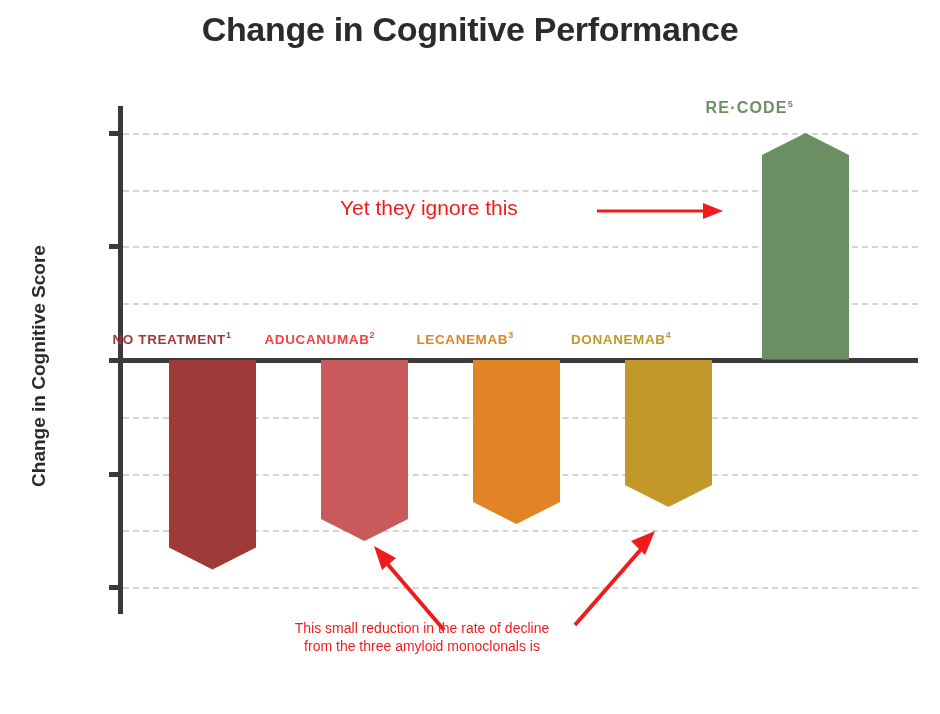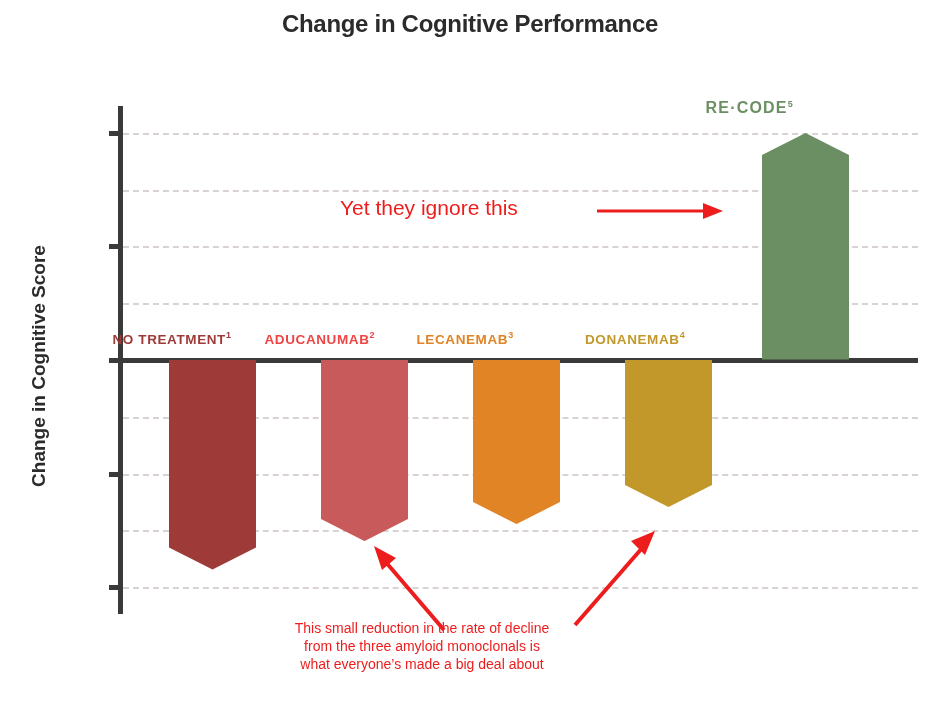--- a/index.html
+++ b/index.html
@@ -15,21 +15,21 @@
     width: 940px; height: 714px;
     background: #ffffff;
   }
 
   
   #chart-title {
     position: absolute;
     left: 0; top: 10px;
     width: 940px;
     text-align: center;
-    font-size: 24px;
+    font-size: 34px;
     font-weight: bold;
     color: #2b2b2b;
     letter-spacing: -0.3px;
   }
 
   
   #y-axis-title {
     position: absolute;
     left: -171px;
     top: 355px;
@@ -165,21 +165,21 @@
         <div class="bar" style="left: 644px; top: 23.4545px; width: 87px; height: 226.545px;">
           <svg viewBox="0 0 87 226.5454545454545" preserveAspectRatio="none">
             <polygon points="43.5,0 87,22 87,226.5454545454545 0,226.5454545454545 0,22" fill="#6B8F63"></polygon>
           </svg>
         </div>
       </div>
     <div id="bar-labels">
         <div class="bar-label" style="color: rgb(158, 58, 56); width: 200px; left: -5.5px; top: 220px;">NO TREATMENT<sup>1</sup></div>
         <div class="bar-label" style="color: #ef4444; width: 200px; left: 146.5px; top: 220px;">ADUCANUMAB<sup>2</sup></div>
         <div class="bar-label" style="color: rgb(224, 132, 37); width: 200px; left: 298.5px; top: 220px;">LECANEMAB<sup>3</sup></div>
-        <div class="bar-label" style="color: rgb(194, 152, 43); width: 200px; left: 467px; top: 220px;">DONANEMAB<sup>4</sup></div>
+        <div class="bar-label" style="color: rgb(194, 152, 43); width: 200px; left: 453px; top: 220px;">DONANEMAB<sup>4</sup></div>
         <div class="bar-label" style="color: rgb(107, 143, 99); width: 200px; left: 587.5px; top: -10.5455px; font-size: 16px; letter-spacing: 1.2px;">RE·CODE<sup>5</sup></div>
       </div>
   </div>
 
   <div class="annot" id="annot-top">Yet they ignore this</div>
 
   <svg class="arrow-svg" id="arrow-right" style="left:595px; top:196px;" width="130" height="30" viewBox="0 0 130 30">
     <line x1="2" y1="15" x2="112" y2="15" stroke="#EE1D1D" stroke-width="3"></line>
     <polygon points="128,15 108,7 108,23" fill="#EE1D1D"></polygon>
   </svg>
@@ -190,16 +190,15 @@
   </svg>
 
   <svg class="arrow-svg" id="arrow-upright" style="left:565px; top:525px;" width="95" height="105" viewBox="0 0 95 105">
     <line x1="10" y1="100" x2="78" y2="22" stroke="#EE1D1D" stroke-width="4"></line>
     <polygon points="90,6 66,16 80,30" fill="#EE1D1D"></polygon>
   </svg>
 
   <div class="annot" id="annot-bottom">
       <span>This small reduction in the rate of decline</span>
       <span>from the three amyloid monoclonals is</span>
-      <span>what everyone’s made a big deal about</span>
     </div>
 
 </div>
 
 </body></html>

